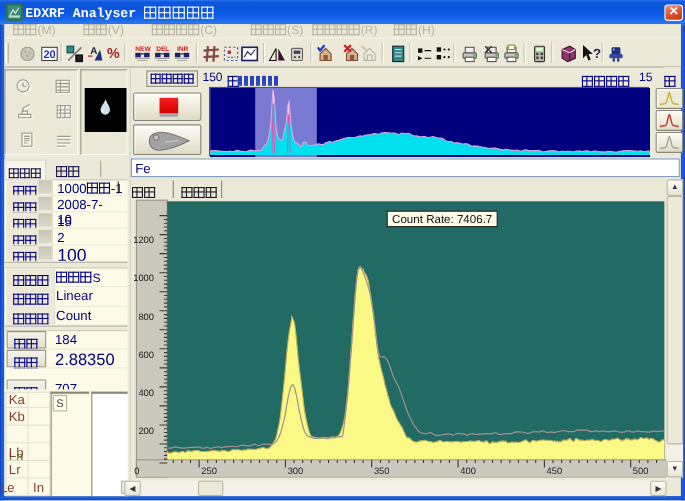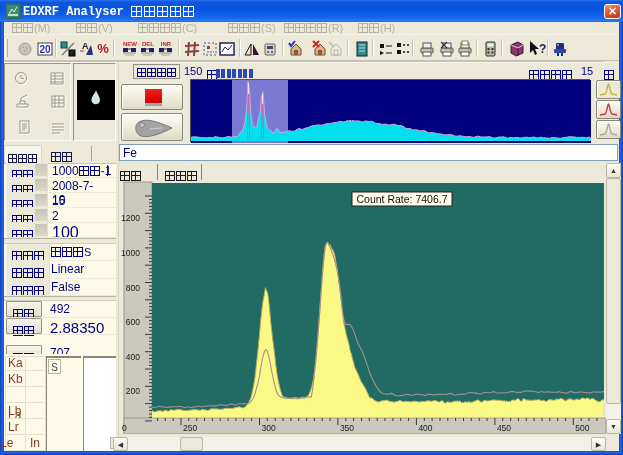--- a/index.html
+++ b/index.html
@@ -380,27 +380,27 @@
     <span class="abs navy" style="left:47px;top:1px;font-size:12px"><i class="c"></i><i class="c"></i><i class="c"></i><span style="font-size:11px">S</span></span>
     <span class="abs" style="left:2px;top:16px;width:110px;height:1px;background:#eceadb"></span>
   </div>
 <div class="abs" style="left:4px;top:261px;width:124px;height:18px">
     <span class="abs navy" style="left:2px;top:0;width:44px;height:17px;background:#ece9d8;border-right:1px solid #e0ddcc;padding:2px 0 0 6px"><i class="c"></i><i class="c"></i><i class="c"></i><i class="c"></i></span>
     <span class="abs navy" style="left:47px;top:1px;font-size:12px">Linear</span>
     <span class="abs" style="left:2px;top:17px;width:110px;height:1px;background:#eceadb"></span>
   </div>
 <div class="abs" style="left:4px;top:279px;width:112px;height:17px">
     <span class="abs navy" style="left:2px;top:0;width:44px;height:16px;background:#ece9d8;border-right:1px solid #e0ddcc;padding:2px 0 0 6px"><i class="c"></i><i class="c"></i><i class="c"></i></span>
-    <span class="abs navy" style="left:47px;top:1px;font-size:12px">False</span>
+    <span class="abs navy" style="left:47px;top:1px;font-size:12px">Count</span>
     <span class="abs" style="left:2px;top:16px;width:110px;height:1px;background:#eceadb"></span>
   </div>
 <div class="abs" style="left:4px;top:296px;width:112px;height:5px;background:#ece9d8;border-top:1px solid #b8b5a4;border-bottom:1px solid #cfccbb"></div>
 <div class="abs" style="left:4px;top:301px;width:112px;height:17px">
     <span class="abs navy" style="left:2px;top:0;width:36px;height:16px;background:linear-gradient(180deg,#f6f4ea,#e2dfce);border:1px solid #9a9685;border-radius:1px;padding:2px 0 0 6px"><i class="c"></i><i class="c"></i></span>
-    <span class="abs navy" style="left:46px;top:1px;font-size:12px">492</span>
+    <span class="abs navy" style="left:46px;top:1px;font-size:12px">184</span>
     <span class="abs" style="left:2px;top:16px;width:110px;height:1px;background:#eceadb"></span>
   </div>
 <div class="abs" style="left:4px;top:318px;width:112px;height:17px">
     <span class="abs navy" style="left:2px;top:0;width:36px;height:16px;background:linear-gradient(180deg,#f6f4ea,#e2dfce);border:1px solid #9a9685;border-radius:1px;padding:2px 0 0 6px"><i class="c"></i><i class="c"></i></span>
     <span class="abs navy" style="left:46px;top:1px;font-size:15px">2.88350</span>
     <span class="abs" style="left:2px;top:16px;width:110px;height:1px;background:#eceadb"></span>
   </div>
 <div class="abs" style="left:4px;top:345px;width:92px;height:17px">
     <span class="abs navy" style="left:2px;top:0;width:36px;height:16px;background:linear-gradient(180deg,#f6f4ea,#e2dfce);border:1px solid #9a9685;border-radius:1px;padding:2px 0 0 6px"><i class="c"></i><i class="c"></i></span>
     <span class="abs navy" style="left:46px;top:1px;font-size:12px">707</span>

